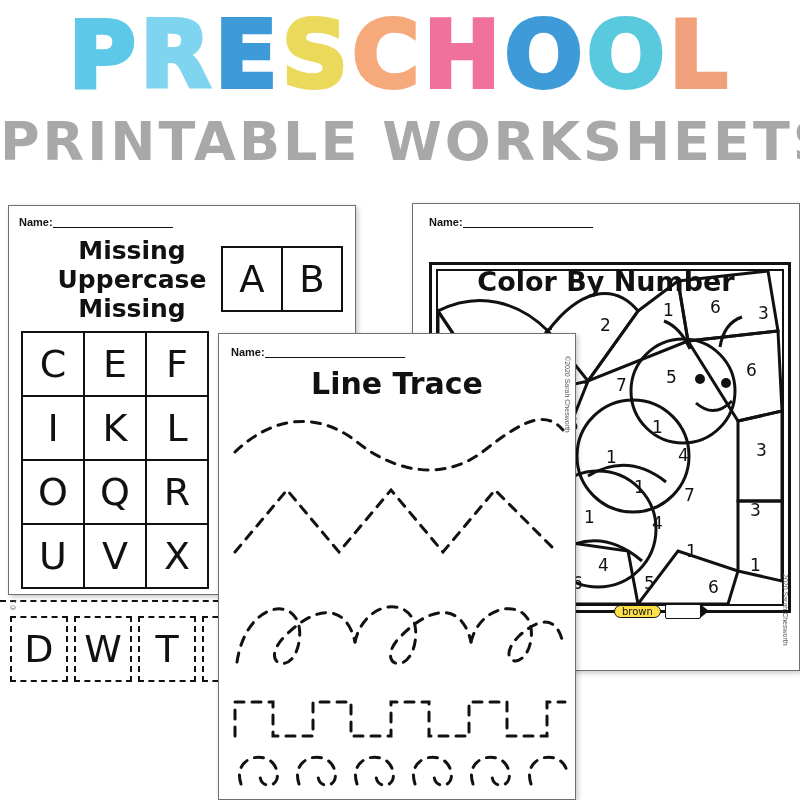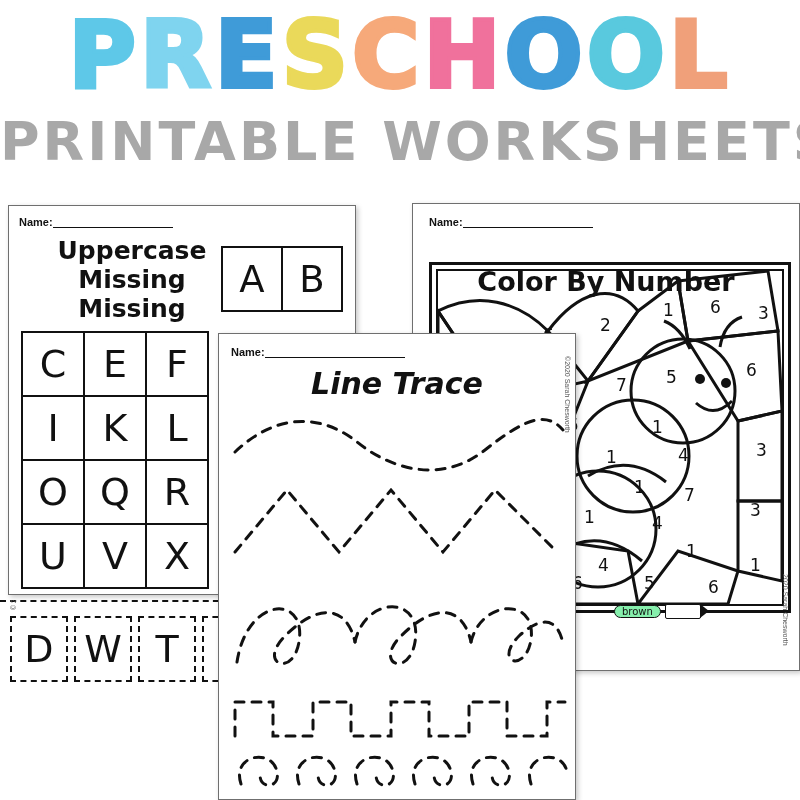--- a/index.html
+++ b/index.html
@@ -79,52 +79,52 @@
   #sheet-color{left:412px;top:203px;width:388px;height:468px;}
   #sheet-color .sheet-title{top:30px;font-size:27px;margin-top:32px;}
   .cbn-frame{
     position:absolute;left:16px;top:58px;width:356px;height:345px;border:3px solid #111;
   }
   .cbn-inner{position:absolute;inset:4px;border:2px solid #111;overflow:hidden;}
   .key-row{position:absolute;left:16px;bottom:8px;width:356px;height:58px;}
   .key-item{position:absolute;display:flex;align-items:center;gap:4px;}
   .key-label{
     border:1.6px solid #111;border-radius:9px;padding:0px 7px;font-size:10px;
-    font-family:"DejaVu Sans", sans-serif;color:#111;background:#86efac;
+    font-family:"DejaVu Sans", sans-serif;color:#111;background:#fde047;
   }
   .crayon{
     width:34px;height:13px;border:1.6px solid #111;border-radius:2px;position:relative;background:#fff;
   }
   .crayon:after{
     content:"";position:absolute;right:-9px;top:-1px;border-left:9px solid #111;
     border-top:7px solid transparent;border-bottom:7px solid transparent;
   }
   .key-num{font-family:"DejaVu Sans", sans-serif;font-size:15px;color:#111;}
   
   #sheet-trace{left:218px;top:333px;width:358px;height:467px;}
-  #sheet-trace .sheet-title{top:32px;font-size:30px;font-style:italic;}
+  #sheet-trace .sheet-title{top:32px;font-size:30px;}
   .trace-area{position:absolute;left:8px;top:72px;width:342px;height:385px;}
 </style>
 </head>
 <body>
 
 <div class="title-wrap">
   <div class="title-main">
     <span class="tl" style="color:#5ec8e8">P</span><span class="tl" style="color:#7fd4ef">R</span><span class="tl" style="color:#3f9bd8">E</span><span class="tl" style="color:#ead95a">S</span><span class="tl" style="color:#f6a97a">C</span><span class="tl" style="color:#f0719c">H</span><span class="tl" style="color:#3f9bd8">O</span><span class="tl" style="color:#59c9de">O</span><span class="tl" style="color:#f0a07a">L</span>
   </div>
   <div class="title-sub">PRINTABLE WORKSHEETS</div>
 </div>
 
 <div class="sheet" id="sheet-letters">
   <div class="name-line" style="left:10px;top:10px;">
     <span>Name:</span><span class="rule" style="width:120px;"></span>
   </div>
   <div class="sheet-title" style="text-align:left;left:28px;width:190px;">
+    <div style="text-align:center;">Missing</div>
     <div style="text-align:center;">Uppercase</div>
-    <div style="text-align:center;">Missing</div>
     <div style="text-align:center;">Missing</div>
   </div>
   <div class="ab-box">
     <div>A</div>
     <div>B</div>
   </div>
   <div class="grid-letters">
     <div class="row">
       <div class="cell">C</div>
       <div class="cell">E</div>

